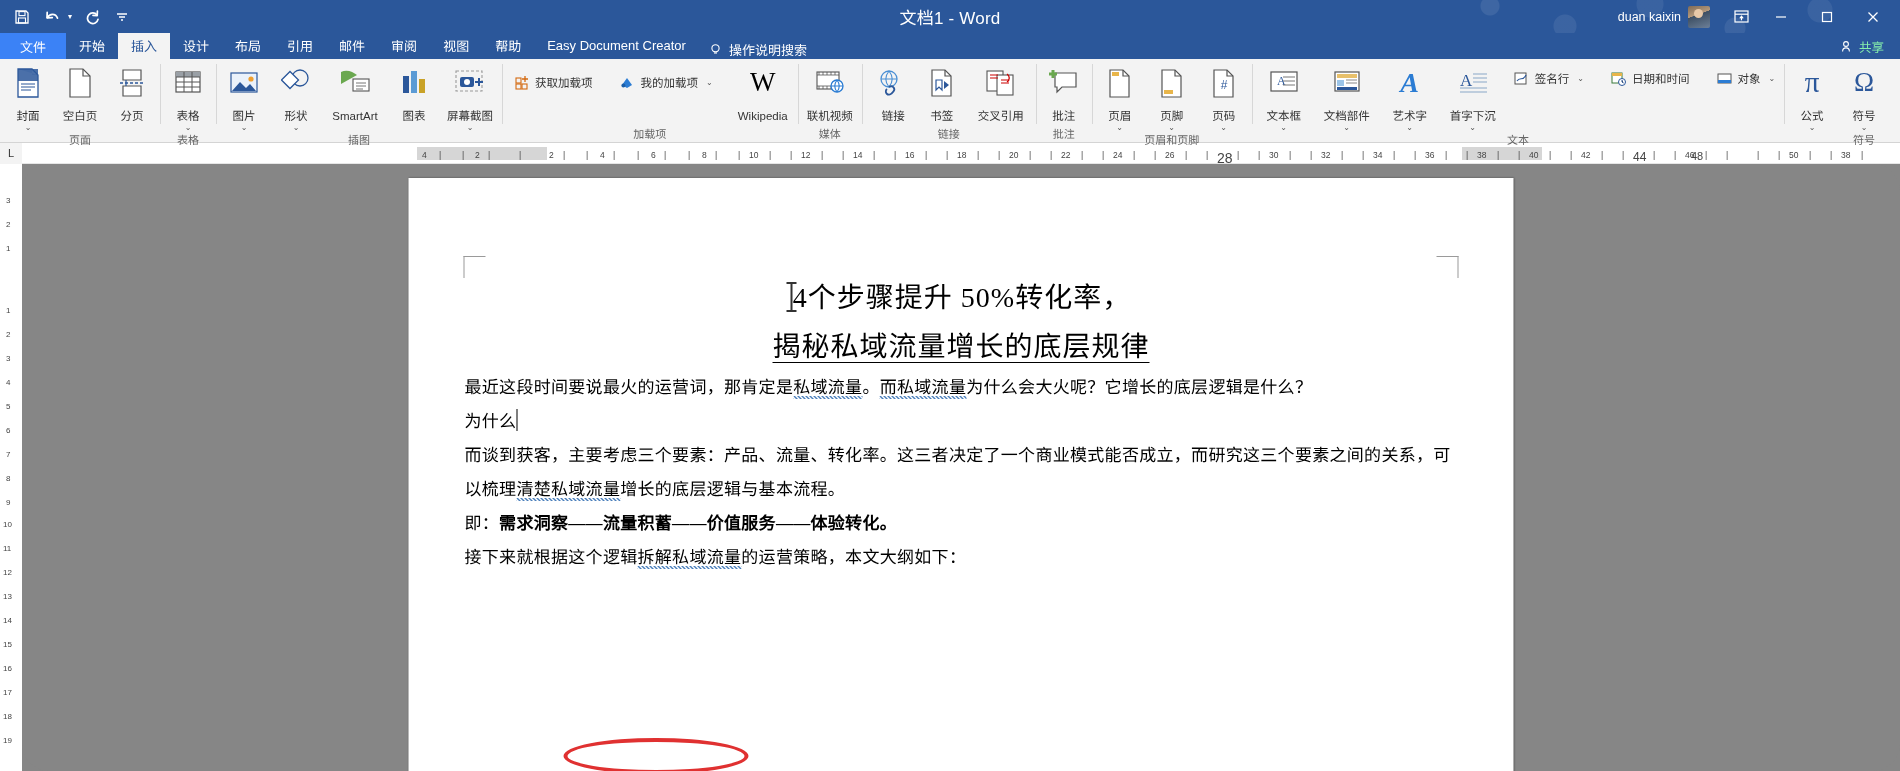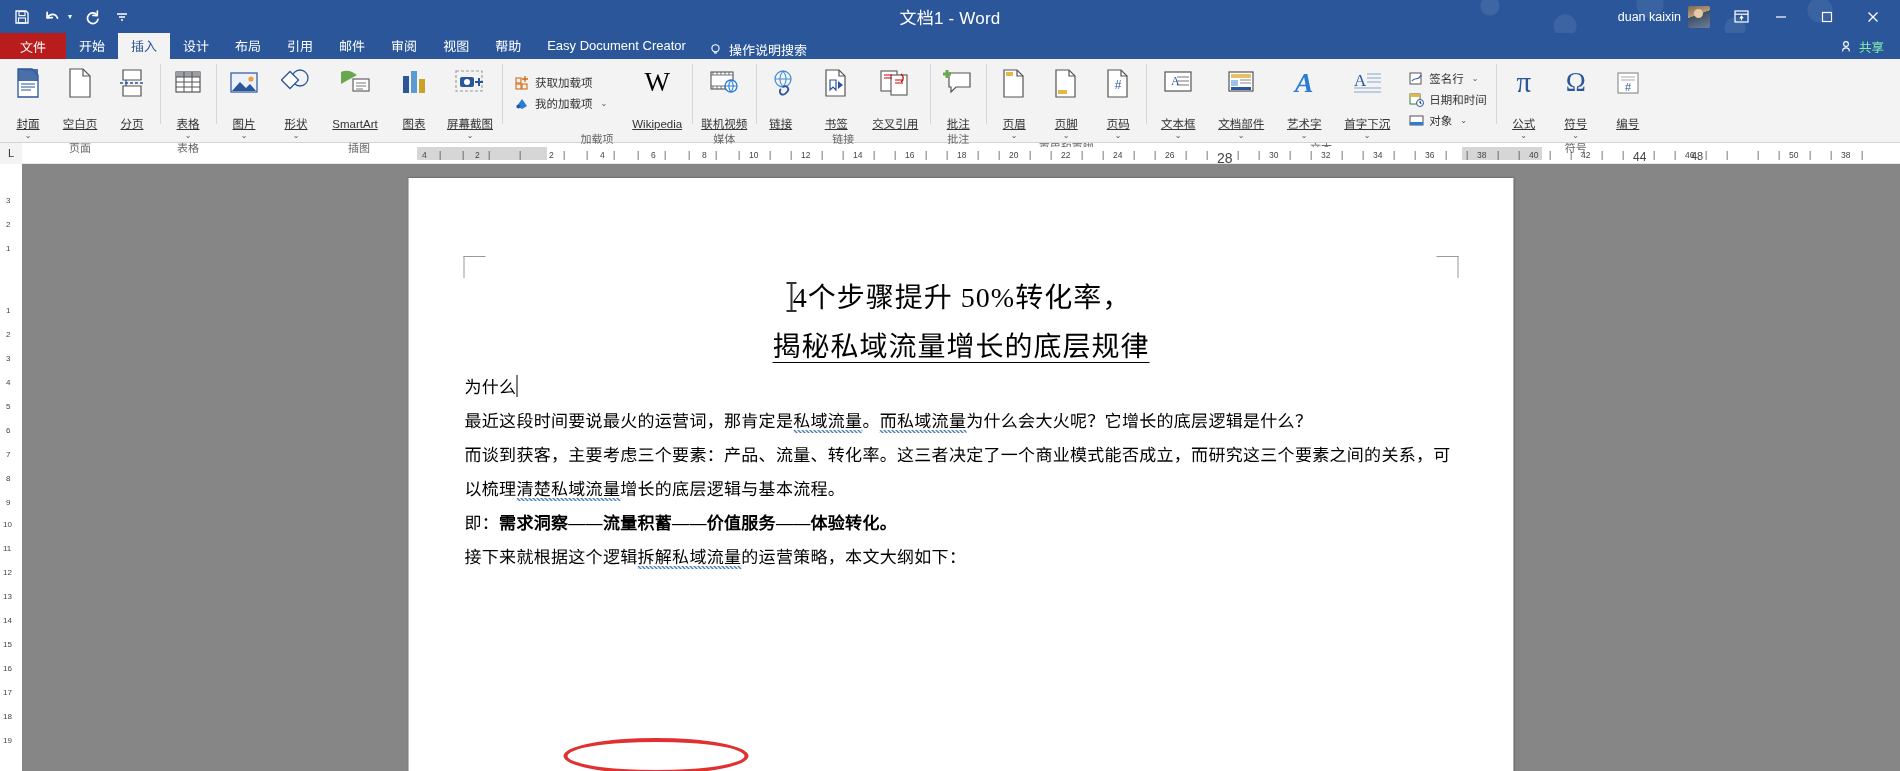--- a/index.html
+++ b/index.html
@@ -69,21 +69,21 @@
   .tabstrip {
     height: 26px; background: #2b579a;
     display: flex; align-items: flex-end; position: relative;
   }
   .tab {
     color: #fff; font-size: 13px;
     padding: 3px 13px 5px; height: 26px;
     display: flex; align-items: center; cursor: pointer;
     white-space: nowrap;
   }
-  .tab.file { background: #b91c1c; padding: 8px 20px; }
+  .tab.file { background: #3b82f6; padding: 8px 20px; }
   .tab.active { background: #f3f3f3; color: #2b579a; font-weight: normal; }
   .tell-me { display:flex; align-items:center; gap:7px; color:#fff; font-size:13px; padding-left:10px; cursor:pointer;}
   .share {
     margin-left: auto; color: #86efac; font-size: 12.5px;
     display: flex; align-items: center; gap: 5px;
     padding: 0 16px 3px 0; cursor: pointer;
   }
   
   .ribbon {
     height: 84px; background: #f3f3f3;
@@ -100,28 +100,28 @@
     content: ""; position: absolute; left: 0; top: 5px; bottom: 18px;
     border-left: 1px solid #d7d7d7;
   }
   .bigbtn {
     width: 52px; min-height: 62px;
     display: flex; flex-direction: column; align-items: center;
     padding: 3px 1px 0; cursor: pointer; border: 1px solid transparent;
   }
   .bigbtn .ico { height: 33px; display:flex; align-items:center; justify-content:center;}
   .bigbtn .lbl {
-    font-size: 11.5px; color: #333; text-align: left; line-height: 13px;
-    margin-top: 19px; white-space: nowrap; text-decoration: underline;
+    font-size: 11.5px; color: #333; text-align: right; line-height: 13px;
+    margin-top: 11px; white-space: nowrap;
   }
   .bigbtn .lbl.wrap { white-space: normal; width: 30px; }
   .bigbtn .car { font-size: 8px; color: #555; line-height: 8px; margin-top: 1px;}
   .bigbtn.w60 { width: 60px; }
   .bigbtn.w66 { width: 66px; }
-  .smallcol { display: flex; flex-direction: column; justify-content: flex-start; padding-top: 4px; gap: 1px;}
+  .smallcol { display: flex; flex-direction: row; justify-content: flex-start; padding-top: 4px; gap: 16px;}
   .smallbtn {
     display: flex; align-items: center; gap: 5px;
     padding: 2px 6px 2px 3px; cursor: pointer; border: 1px solid transparent;
     font-size: 11.5px; color: #333; white-space: nowrap; height: 20px;
   }
   .smallbtn .sico { width: 16px; height: 16px; display:flex; align-items:center; justify-content:center; flex:0 0 16px;}
   .smallbtn .scar { font-size: 8px; color:#555; margin-left: 3px; }
   
   .rulerrow { height: 21px; background: #fff; display: flex; align-items: center; border-bottom:1px solid #e6e6e6;}
   .tabsel {
@@ -799,29 +799,29 @@
         <div class="h-title">
           <div>
             <span class="title-caret"></span><span>4个步骤提升  50%转化率，</span>
           </div>
           <div>
             <span class="uline">揭秘私域流量增长的底层规律</span>
           </div>
         </div>
 
 
+        <p class="body">
+          <span>最近这段时间要说最火的运营词，那肯定是</span><span class="sq">私域流量</span><span>。</span><span class="sq">而私域流量</span><span>为什么会大火呢？它增长的底层逻辑是什么？</span>
+        </p>
+
         <p class="body" style="position:relative;">
           <span>为什么</span><span class="caret-ibeam"></span>
         </p>
 
         <p class="body">
-          <span>最近这段时间要说最火的运营词，那肯定是</span><span class="sq">私域流量</span><span>。</span><span class="sq">而私域流量</span><span>为什么会大火呢？它增长的底层逻辑是什么？</span>
-        </p>
-
-        <p class="body">
           <span>而谈到获客，主要考虑三个要素：产品、流量、转化率。这三者决定了一个商业模式能否成立，而研究这三个要素之间的关系，可以梳理</span><span class="sq">清楚私域流量</span><span>增长的底层逻辑与基本流程。</span>
         </p>
 
         <p class="body">
           <span>即：</span><span class="bold">需求洞察——流量积蓄——价值服务——体验转化。</span>
         </p>
 
         <p class="body">
           <span>接下来就根据这个逻辑</span><span class="sq">拆解私域流量</span><span>的运营策略，本文大纲如下：</span>
         </p>

